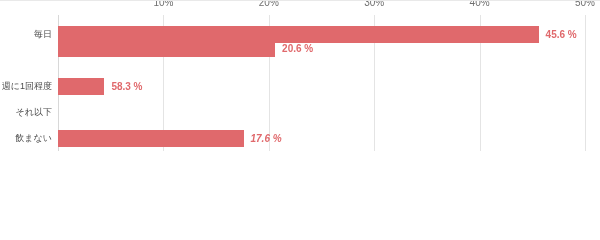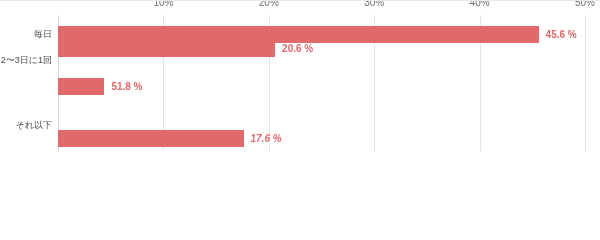--- a/index.html
+++ b/index.html
@@ -134,29 +134,30 @@
       <div class="row" style="top:0px">
         <div class="bar" id="bar0" style="width: 480.624px; background: rgb(224, 105, 108);"></div>
         <div class="bar-value" style="color: rgb(224, 105, 108);">45.6 %</div>
       </div>
       <div class="row" style="top:14px">
         <div class="bar" id="bar1" style="width: 217.124px; background: rgb(224, 105, 108);"></div>
         <div class="bar-value" style="color: rgb(224, 105, 108);">20.6 %</div>
       </div>
       <div class="row" style="top:52px">
         <div class="bar" id="bar2" style="width: 46.376px; background: rgb(224, 105, 108);"></div>
-        <div class="bar-value" style="color: rgb(224, 105, 108);">51.8 %</div>
+        <div class="bar-value" style="color: rgb(224, 105, 108);">58.3 %</div>
       </div>
       <div class="row" style="top:104px">
         <div class="bar" id="bar4" style="width: 185.504px; background: rgb(224, 105, 108);"></div>
         <div class="bar-value" style="color: rgb(224, 105, 108); font-style: italic;">17.6 %</div>
       </div>
     </div>
 
   </div>
 
   <div class="cat-labels">
     <div class="cat-label" style="top: 0px; color: rgb(74, 74, 74);">毎日</div>
-    <div class="cat-label" style="top: 26px; color: rgb(74, 74, 74);">2〜3日に1回</div>
-    <div class="cat-label" style="top: 91px; color: rgb(74, 74, 74);">それ以下</div>
+    <div class="cat-label" style="top: 52px; color: rgb(74, 74, 74);">週に1回程度</div>
+    <div class="cat-label" style="top: 78px; color: rgb(74, 74, 74);">それ以下</div>
+    <div class="cat-label" style="top: 104px; color: rgb(74, 74, 74);">飲まない</div>
   </div>
 
 </div>
 
 </body></html>

